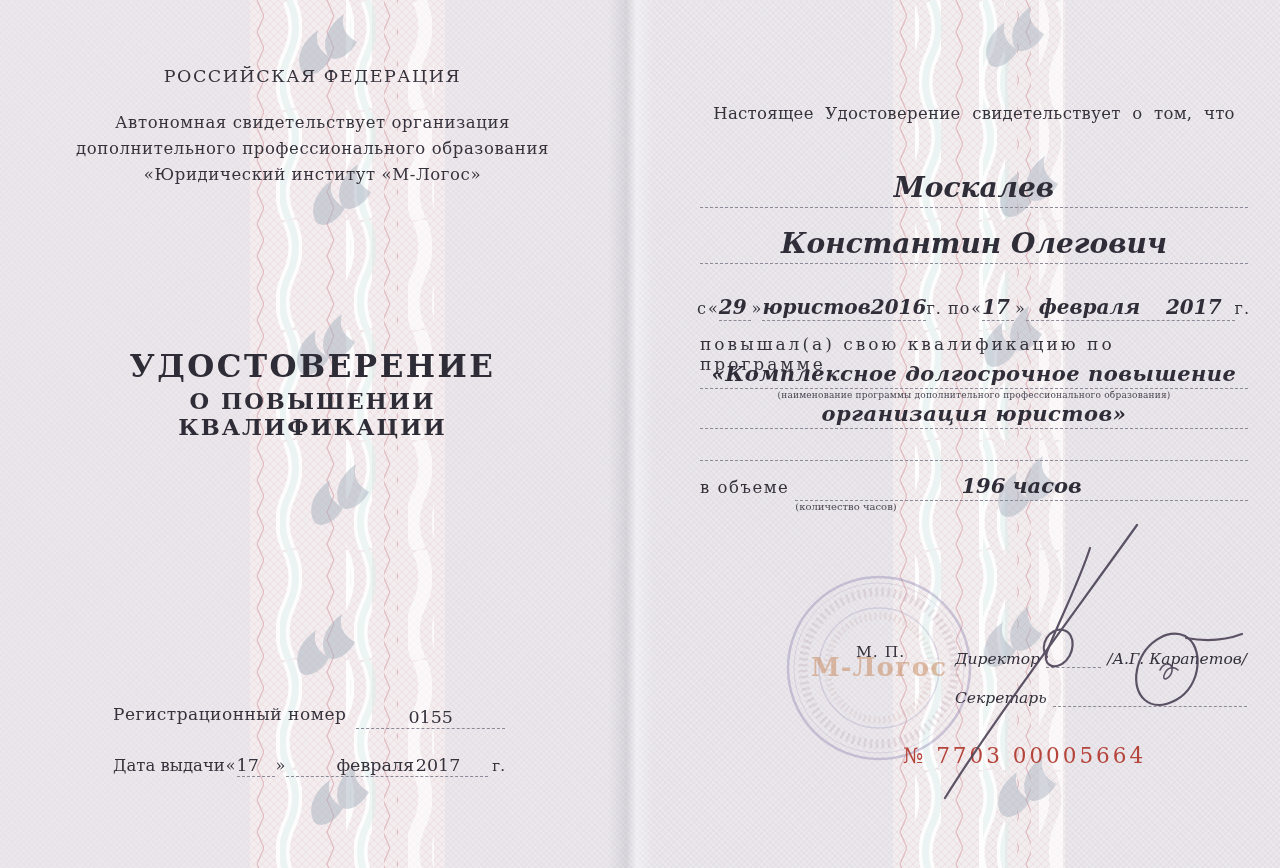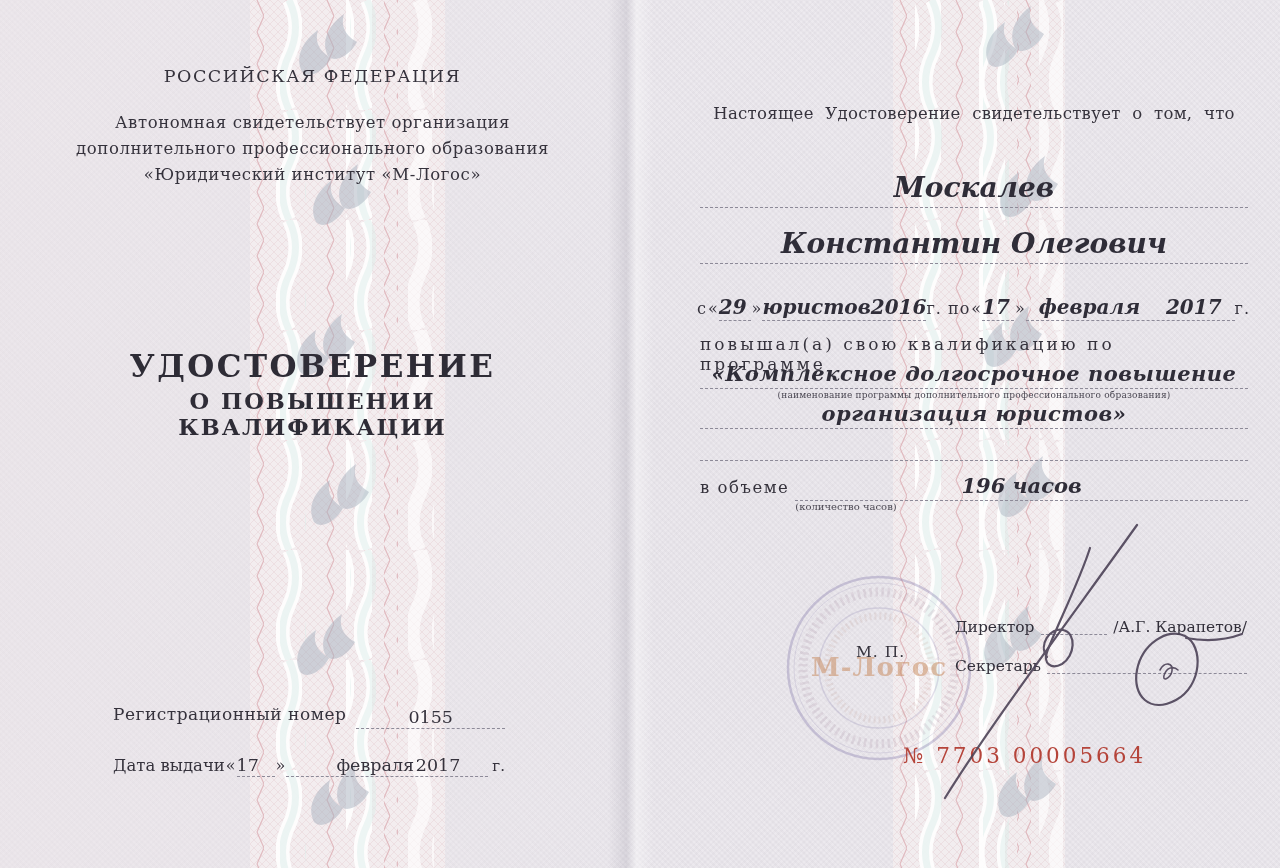--- a/index.html
+++ b/index.html
@@ -77,21 +77,21 @@
   .program2{top:400px;height:28px;}
   .empty-rule{position:absolute;left:700px;top:432px;width:548px;height:28px;border-bottom:1px dashed #8d8a98;}
 
   .volume-row{position:absolute;left:700px;top:468px;width:548px;display:flex;align-items:baseline;}
   .volume-row .lbl{font-size:16.5px;letter-spacing:1.5px;white-space:nowrap;margin-right:6px;}
   .vol-line{position:relative;flex:1;height:32px;border-bottom:1px dashed #8d8a98;
     display:flex;justify-content:center;align-items:flex-end;}
   .vol-value{font-size:21px;padding-bottom:2px;}
   .vol-caption{position:absolute;left:0;right:0;top:33px;text-align:left;font-size:10px;font-style:normal;color:#4a4752;}
 
-  .sig-row{position:absolute;display:flex;align-items:flex-start;font-size:15.5px;color:#322f3a;}
+  .sig-row{position:absolute;display:flex;align-items:flex-end;font-style:italic;font-size:15.5px;color:#322f3a;margin-top:32px;}
   .director-row{left:955px;top:618px;width:292px;}
   .secretary-row{left:955px;top:657px;width:292px;}
   .sig-row .lbl{white-space:nowrap;margin-right:6px;}
   .sig-line{flex:1;border-bottom:1px dashed #8d8a98;height:16px;}
   .sig-name{white-space:nowrap;margin-left:6px;}
   .mp{position:absolute;left:856px;top:643px;font-size:15.5px;letter-spacing:1px;}
 
   .cert-number{position:absolute;left:903px;top:743px;font-size:21.5px;letter-spacing:3px;color:#b5443a;font-weight:500;}
 
   .stamp{position:absolute;left:783px;top:572px;width:192px;height:192px;z-index:2;pointer-events:none;}

